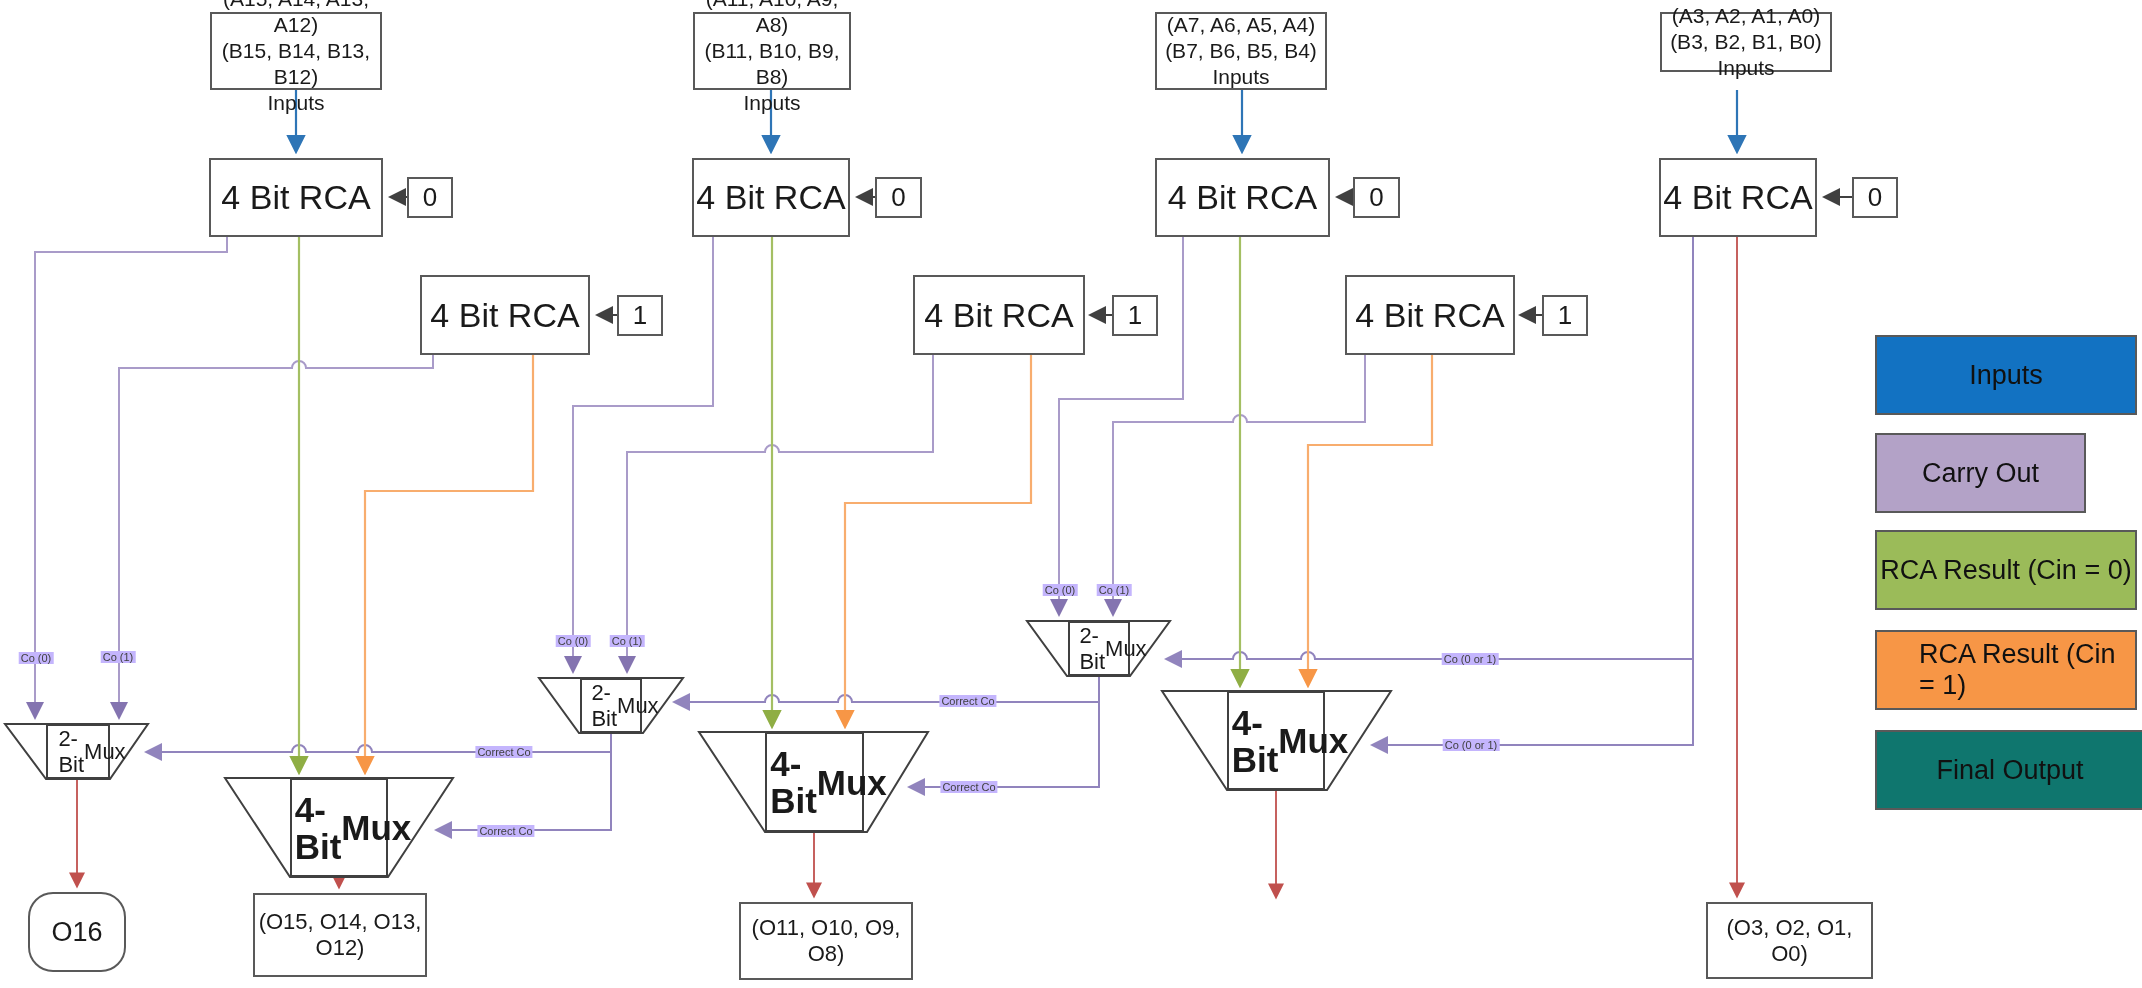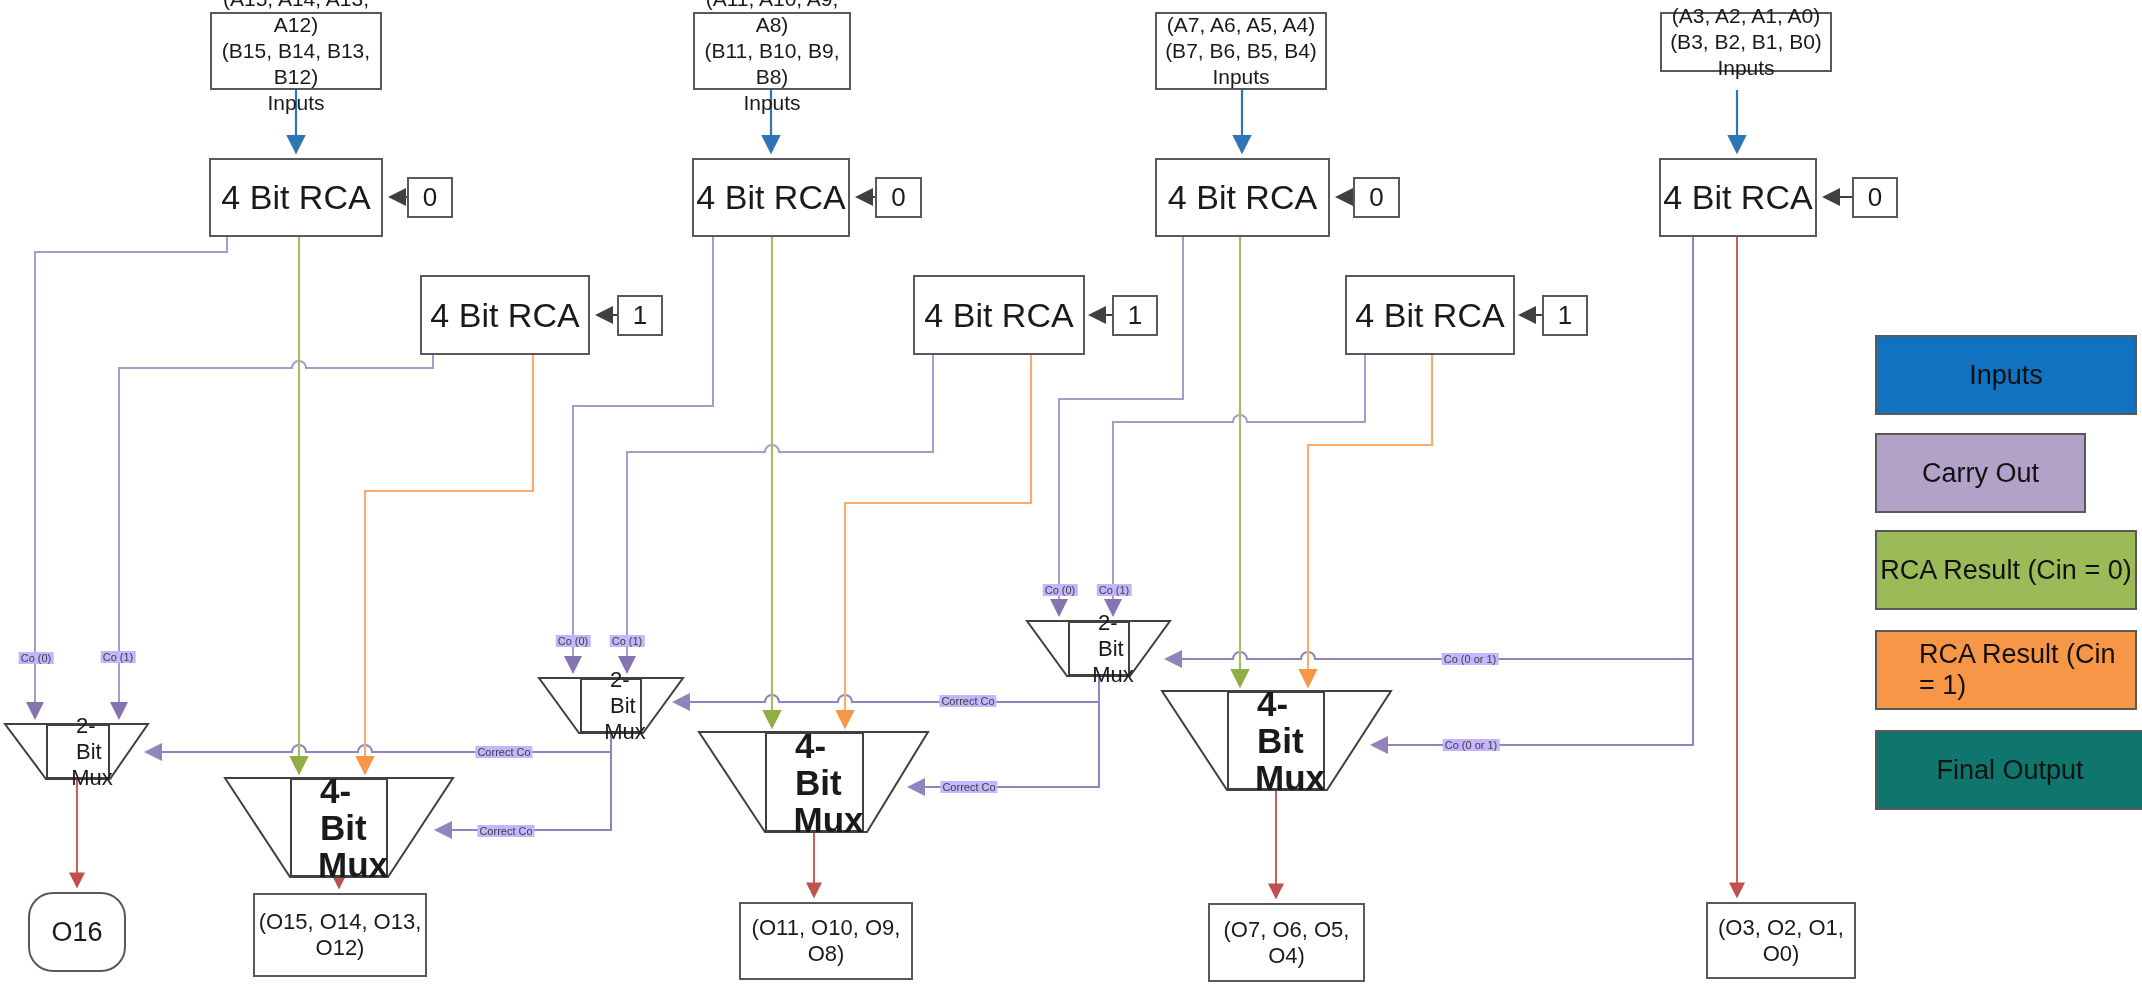--- a/index.html
+++ b/index.html
@@ -5,21 +5,21 @@
   html,body{margin:0;padding:0;background:#ffffff;}
   body{font-family:"Liberation Sans", sans-serif;color:#1a1a1a;}
   #canvas{position:relative;width:2142px;height:988px;background:#ffffff;overflow:hidden;}
   .abs{position:absolute;box-sizing:border-box;}
   .box{border:2px solid #595959;background:#ffffff;display:flex;align-items:center;justify-content:center;text-align:center;}
   .input-box{font-size:21px;line-height:26px;flex-direction:column;}
   .rca-box{font-size:34px;}
   .cin-box{font-size:26px;}
   .out-box{font-size:22px;}
   .o16-box{font-size:27px;}
-  .mux-label{border:2px solid #404040;background:#ffffff;display:flex;flex-direction:column;align-items:center;justify-content:center;z-index:3;padding-left:28px;}
+  .mux-label{border:2px solid #404040;background:#ffffff;display:flex;flex-direction:row;align-items:center;justify-content:center;z-index:3;padding-left:28px;}
   .mux2-label{font-size:22px;line-height:26px;}
   .mux4-label{font-size:35px;line-height:37px;font-weight:bold;}
   .wire-label{position:absolute;transform:translate(-50%,-50%);font-size:11px;color:#404040;background:#c4b5fd;padding:0 2px;white-space:nowrap;z-index:4;}
   .legend-item{border:2px solid #595959;display:flex;align-items:center;justify-content:center;font-size:27px;color:#111111;}
   svg{position:absolute;left:0;top:0;z-index:2;}
   .boxes{position:absolute;left:0;top:0;width:100%;height:100%;z-index:3;}
 </style>
 </head>
 <body>
 
@@ -166,30 +166,29 @@
     <div class="abs box rca-box" style="left:1345px;top:275px;width:170px;height:80px;">4 Bit RCA</div>
     <div class="abs box cin-box" style="left:1542px;top:295px;width:46px;height:41px;">1</div>
     <div class="abs mux-label mux2-label" style="left:1068px;top:621px;width:62px;height:55px;">
       <span>2-Bit</span>
       <span>Mux</span>
     </div>
     <div class="abs mux-label mux4-label" style="left:1227px;top:691px;width:98px;height:99px;">
       <span>4-Bit</span>
       <span>Mux</span>
     </div>
-    <div class="abs box out-box" style="left:1208px;top:903px;width:157px;height:79px;">(O7, O6, O5, O4)</div>
 
     <div class="abs box input-box" style="left:1660px;top:12px;width:172px;height:60px;">
       <span>(A3, A2, A1, A0)</span>
       <span>(B3, B2, B1, B0)</span>
       <span>Inputs</span>
     </div>
     <div class="abs box rca-box" style="left:1659px;top:158px;width:158px;height:79px;">4 Bit RCA</div>
     <div class="abs box cin-box" style="left:1852px;top:177px;width:46px;height:41px;">0</div>
-    <div class="abs box out-box" style="left:1706px;top:902px;width:150px;height:77px;">(O3, O2, O1, O0)</div>
+    <div class="abs box out-box" style="left:1706px;top:902px;width:167px;height:77px;">(O3, O2, O1, O0)</div>
 
     <div class="wire-label" style="left:36px;top:658px;">Co (0)</div>
     <div class="wire-label" style="left:118px;top:657px;">Co (1)</div>
     <div class="wire-label" style="left:573px;top:641px;">Co (0)</div>
     <div class="wire-label" style="left:627px;top:641px;">Co (1)</div>
     <div class="wire-label" style="left:1060px;top:590px;">Co (0)</div>
     <div class="wire-label" style="left:1114px;top:590px;">Co (1)</div>
     <div class="wire-label" style="left:504px;top:752px;">Correct Co</div>
     <div class="wire-label" style="left:506px;top:831px;">Correct Co</div>
     <div class="wire-label" style="left:968px;top:701px;">Correct Co</div>

